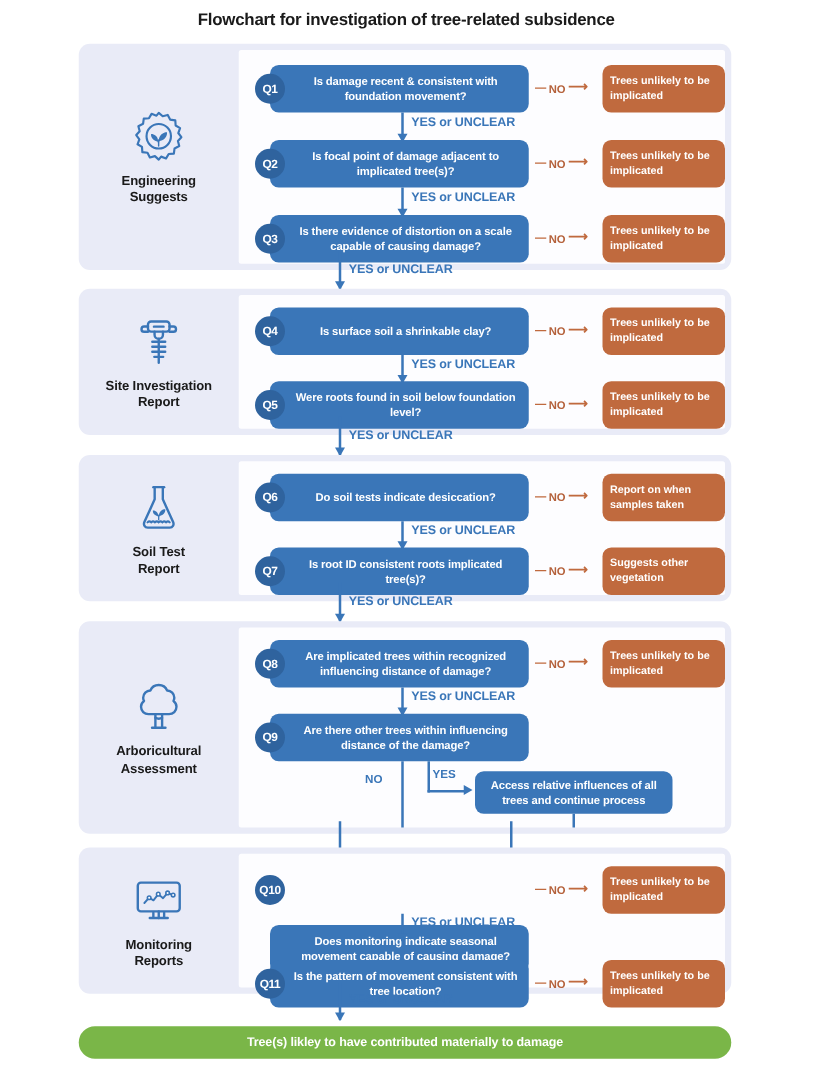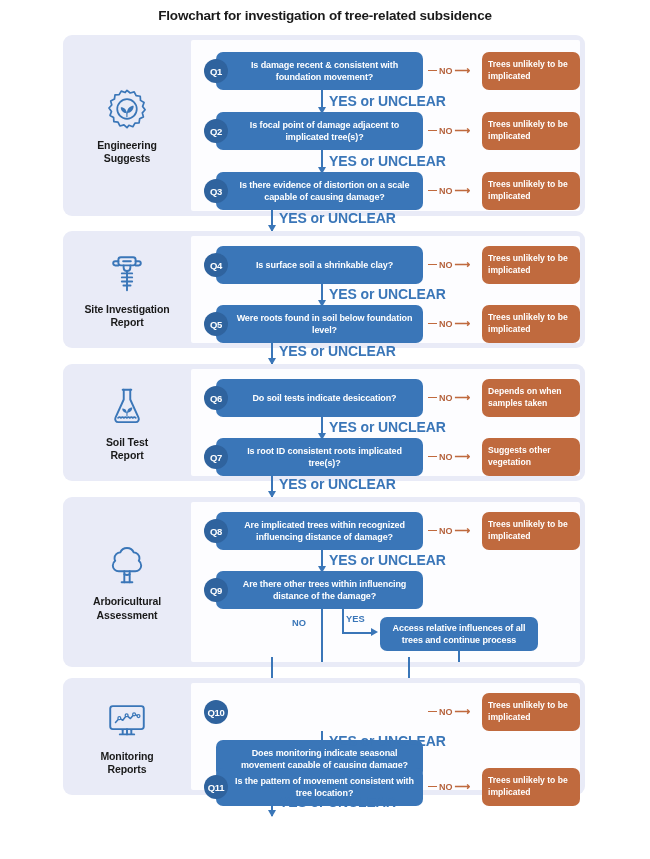--- a/index.html
+++ b/index.html
@@ -76,21 +76,21 @@
   
   .vconn { position:absolute; }
   .vline { position:absolute; width:2.2px; background:#3a76b8; left:0; top:0; }
   .vhead {
     position:absolute; left:-3.4px; bottom:-1px; width:0; height:0;
     border-left:4.8px solid transparent; border-right:4.8px solid transparent;
     border-top:7px solid #3a76b8;
   }
   .vlabel {
     position:absolute; left:8px; white-space:nowrap;
-    color:#3a76b8; font-size:14px; font-weight:bold; letter-spacing:-0.1px;
+    color:#3a76b8; font-size:10px; font-weight:bold; letter-spacing:-0.1px;
   }
 
   
   .branch-label {
     position:absolute; color:#3a76b8;
     font-size:9.3px; font-weight:bold;
   }
 
   
   .hline { position:absolute; height:2.2px; background:#3a76b8; }
@@ -270,21 +270,21 @@
     <div class="panel-card" style="height:107px;">
 
       <div class="qrow" style="top:10px; left:13px; width:376px; height:38px;">
         <div class="qbadge">Q6</div>
         <div class="qbox" style="width:207px; height:38px;">Do soil tests indicate desiccation?</div>
         <div class="no-conn" style="left:224px; top:13px;">
           <span class="no-dash"></span>
           <span>NO</span>
           <span class="no-arrow">⟶</span>
         </div>
-        <div class="obox" style="left:278px; top:0; width:98px; height:38px;">Depends on when samples taken</div>
+        <div class="obox" style="left:278px; top:0; width:98px; height:38px;">Report on when samples taken</div>
       </div>
       <div class="vconn" style="left:130px; top:48px; height:22px;">
         <div class="vline" style="height:22px;"></div>
         <div class="vhead"></div>
         <div class="vlabel" style="top:2px;">YES or UNCLEAR</div>
       </div>
 
       <div class="qrow" style="top:69px; left:13px; width:376px; height:38px;">
         <div class="qbadge">Q7</div>
         <div class="qbox" style="width:207px; height:38px;">Is root ID consistent roots implicated tree(s)?</div>
@@ -426,14 +426,15 @@
       </div>
     </div>
   </div>
 
   <div class="vconn" style="left:271px; top:786px; height:30px;">
     <div class="vline" style="height:30px;"></div>
     <div class="vhead"></div>
     <div class="vlabel" style="top:8px;">YES or UNCLEAR</div>
   </div>
 
+  <div class="conclusion" style="top:821px;">Tree(s) likley to have contributed materially to damage</div>
 
 </div>
 
 </body></html>

